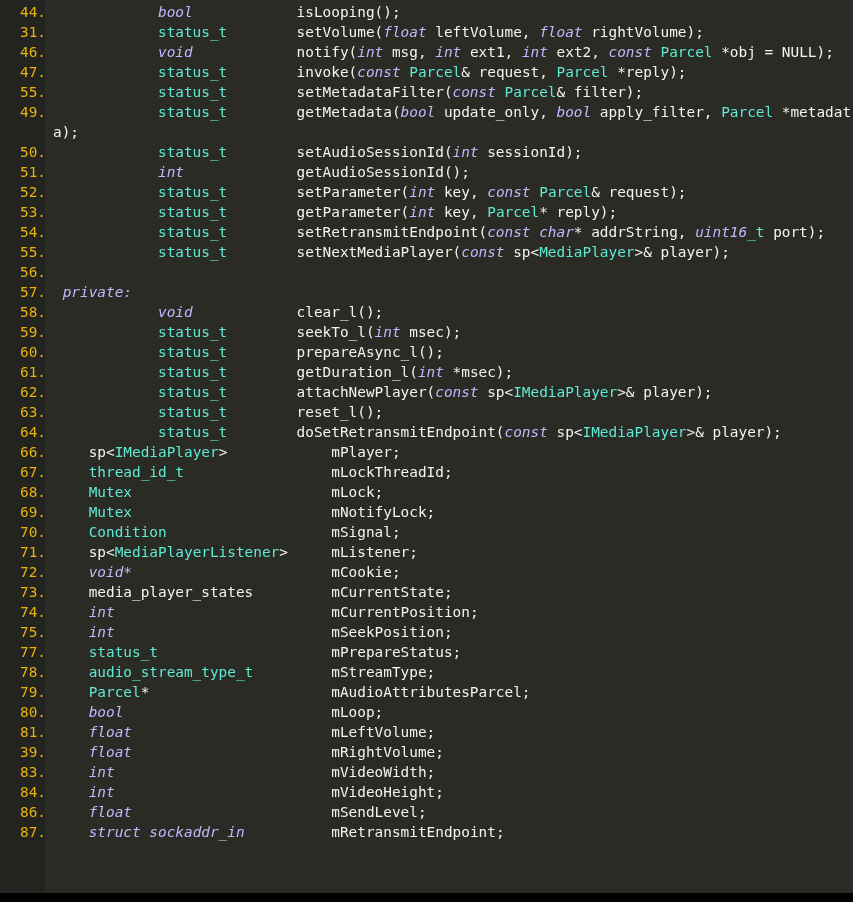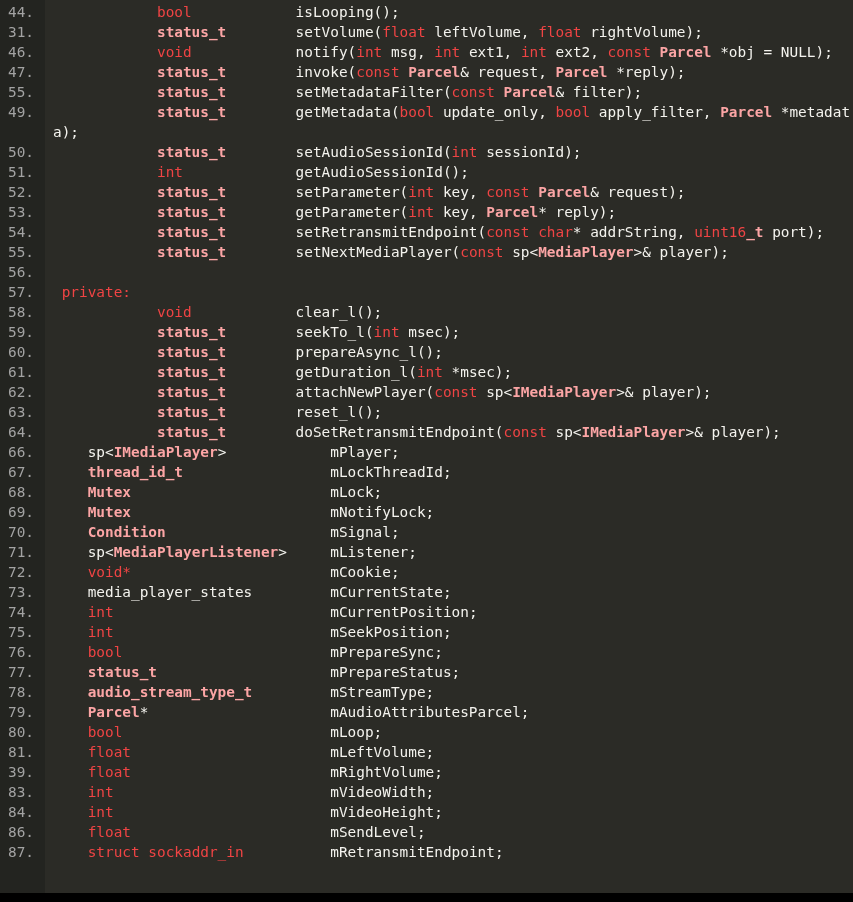--- a/index.html
+++ b/index.html
@@ -24,32 +24,32 @@
     left: 0; top: 2px; right: 0;
   }
   .row {
     display: flex;
     height: 20px;
     white-space: pre;
   }
   .gutter-cell {
     flex: 0 0 45px;
     box-sizing: border-box;
-    padding-left: 8px;
-    color: #a3a3a3;
+    padding-left: 20px;
+    color: #eab308;
   }
   .code-cell {
     flex: 1 1 auto;
     box-sizing: border-box;
     padding-left: 8px;
     overflow: hidden;
     color: #f4f3ee;
   }
-  .seg-k { color: #ef4444; }   
-  .seg-t { color: #fca5a5; font-weight: bold; }   
+  .seg-k { color: #c4b5fd; font-style: italic; }   
+  .seg-t { color: #5eead4; }   
   .seg-p { color: #f4f3ee; }   
   #bottom-strip {
     position: absolute;
     left: 0; right: 0; bottom: 0;
     height: 9px;
     background: #000000;
   }
 </style>
 </head>
 <body>
@@ -82,21 +82,20 @@
       <div class="row"><span class="gutter-cell">66.</span><span class="code-cell"><span class="seg-p">    sp&lt;</span><span class="seg-t">IMediaPlayer</span><span class="seg-p">&gt;            mPlayer;</span></span></div>
       <div class="row"><span class="gutter-cell">67.</span><span class="code-cell"><span class="seg-p">    </span><span class="seg-t">thread_id_t</span><span class="seg-p">                 mLockThreadId;</span></span></div>
       <div class="row"><span class="gutter-cell">68.</span><span class="code-cell"><span class="seg-p">    </span><span class="seg-t">Mutex</span><span class="seg-p">                       mLock;</span></span></div>
       <div class="row"><span class="gutter-cell">69.</span><span class="code-cell"><span class="seg-p">    </span><span class="seg-t">Mutex</span><span class="seg-p">                       mNotifyLock;</span></span></div>
       <div class="row"><span class="gutter-cell">70.</span><span class="code-cell"><span class="seg-p">    </span><span class="seg-t">Condition</span><span class="seg-p">                   mSignal;</span></span></div>
       <div class="row"><span class="gutter-cell">71.</span><span class="code-cell"><span class="seg-p">    sp&lt;</span><span class="seg-t">MediaPlayerListener</span><span class="seg-p">&gt;     mListener;</span></span></div>
       <div class="row"><span class="gutter-cell">72.</span><span class="code-cell"><span class="seg-p">    </span><span class="seg-k">void*</span><span class="seg-p">                       mCookie;</span></span></div>
       <div class="row"><span class="gutter-cell">73.</span><span class="code-cell"><span class="seg-p">    media_player_states         mCurrentState;</span></span></div>
       <div class="row"><span class="gutter-cell">74.</span><span class="code-cell"><span class="seg-p">    </span><span class="seg-k">int</span><span class="seg-p">                         mCurrentPosition;</span></span></div>
       <div class="row"><span class="gutter-cell">75.</span><span class="code-cell"><span class="seg-p">    </span><span class="seg-k">int</span><span class="seg-p">                         mSeekPosition;</span></span></div>
-      <div class="row"><span class="gutter-cell">76.</span><span class="code-cell"><span class="seg-p">    </span><span class="seg-k">bool</span><span class="seg-p">                        mPrepareSync;</span></span></div>
       <div class="row"><span class="gutter-cell">77.</span><span class="code-cell"><span class="seg-p">    </span><span class="seg-t">status_t</span><span class="seg-p">                    mPrepareStatus;</span></span></div>
       <div class="row"><span class="gutter-cell">78.</span><span class="code-cell"><span class="seg-p">    </span><span class="seg-t">audio_stream_type_t</span><span class="seg-p">         mStreamType;</span></span></div>
       <div class="row"><span class="gutter-cell">79.</span><span class="code-cell"><span class="seg-p">    </span><span class="seg-t">Parcel</span><span class="seg-p">*                     mAudioAttributesParcel;</span></span></div>
       <div class="row"><span class="gutter-cell">80.</span><span class="code-cell"><span class="seg-p">    </span><span class="seg-k">bool</span><span class="seg-p">                        mLoop;</span></span></div>
       <div class="row"><span class="gutter-cell">81.</span><span class="code-cell"><span class="seg-p">    </span><span class="seg-k">float</span><span class="seg-p">                       mLeftVolume;</span></span></div>
       <div class="row"><span class="gutter-cell">39.</span><span class="code-cell"><span class="seg-p">    </span><span class="seg-k">float</span><span class="seg-p">                       mRightVolume;</span></span></div>
       <div class="row"><span class="gutter-cell">83.</span><span class="code-cell"><span class="seg-p">    </span><span class="seg-k">int</span><span class="seg-p">                         mVideoWidth;</span></span></div>
       <div class="row"><span class="gutter-cell">84.</span><span class="code-cell"><span class="seg-p">    </span><span class="seg-k">int</span><span class="seg-p">                         mVideoHeight;</span></span></div>
       <div class="row"><span class="gutter-cell">86.</span><span class="code-cell"><span class="seg-p">    </span><span class="seg-k">float</span><span class="seg-p">                       mSendLevel;</span></span></div>
       <div class="row"><span class="gutter-cell">87.</span><span class="code-cell"><span class="seg-p">    </span><span class="seg-k">struct</span><span class="seg-p"> </span><span class="seg-k">sockaddr_in</span><span class="seg-p">          mRetransmitEndpoint;</span></span></div>

